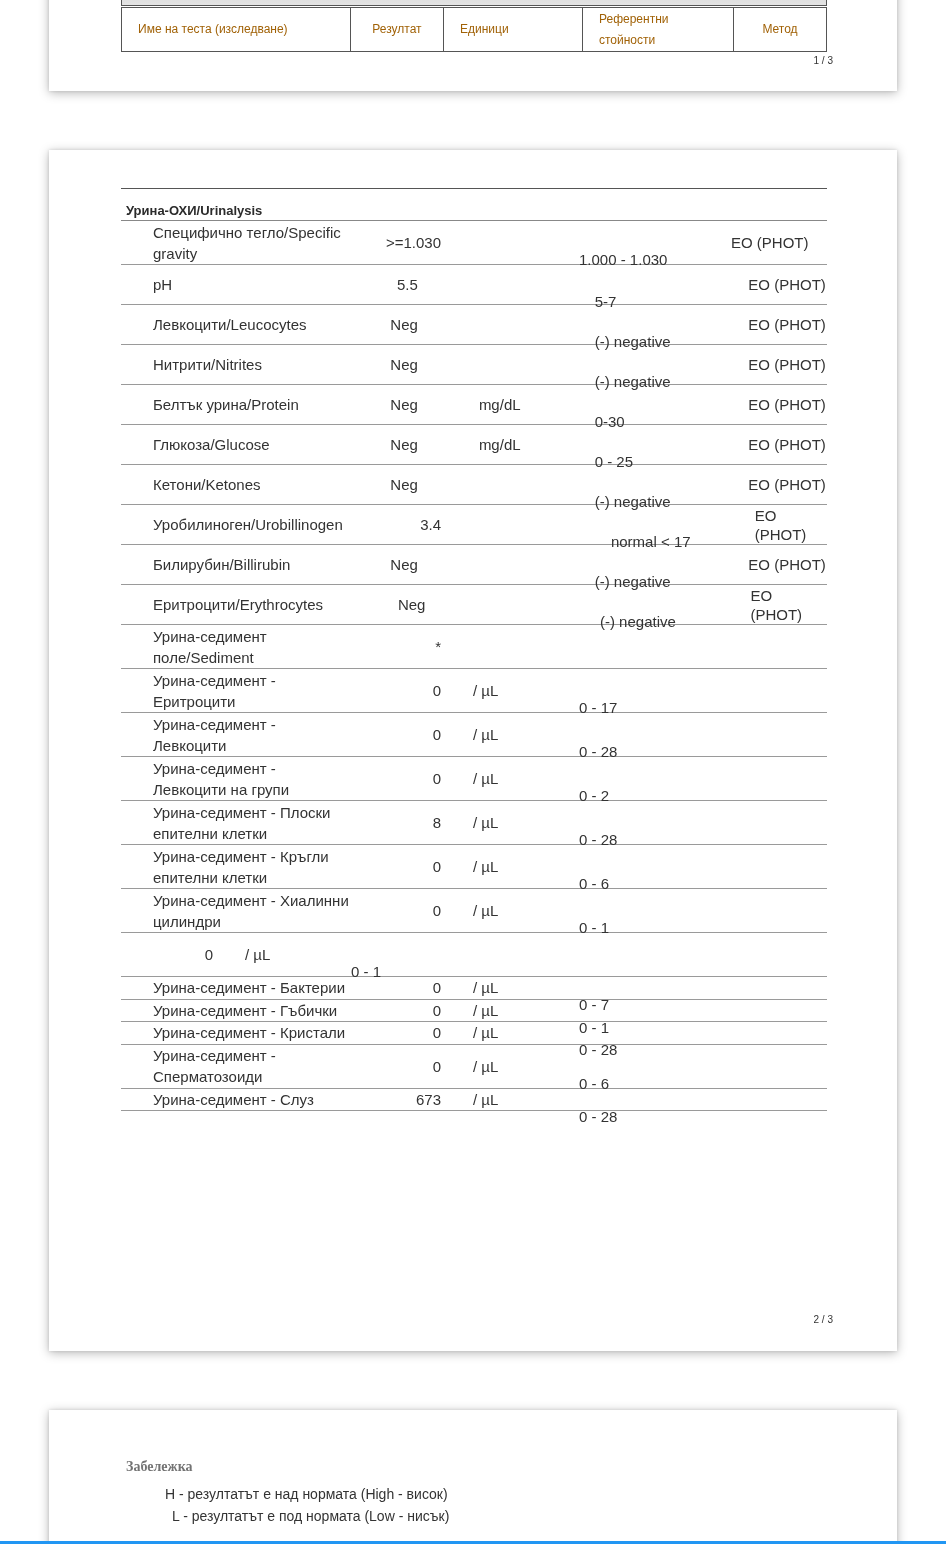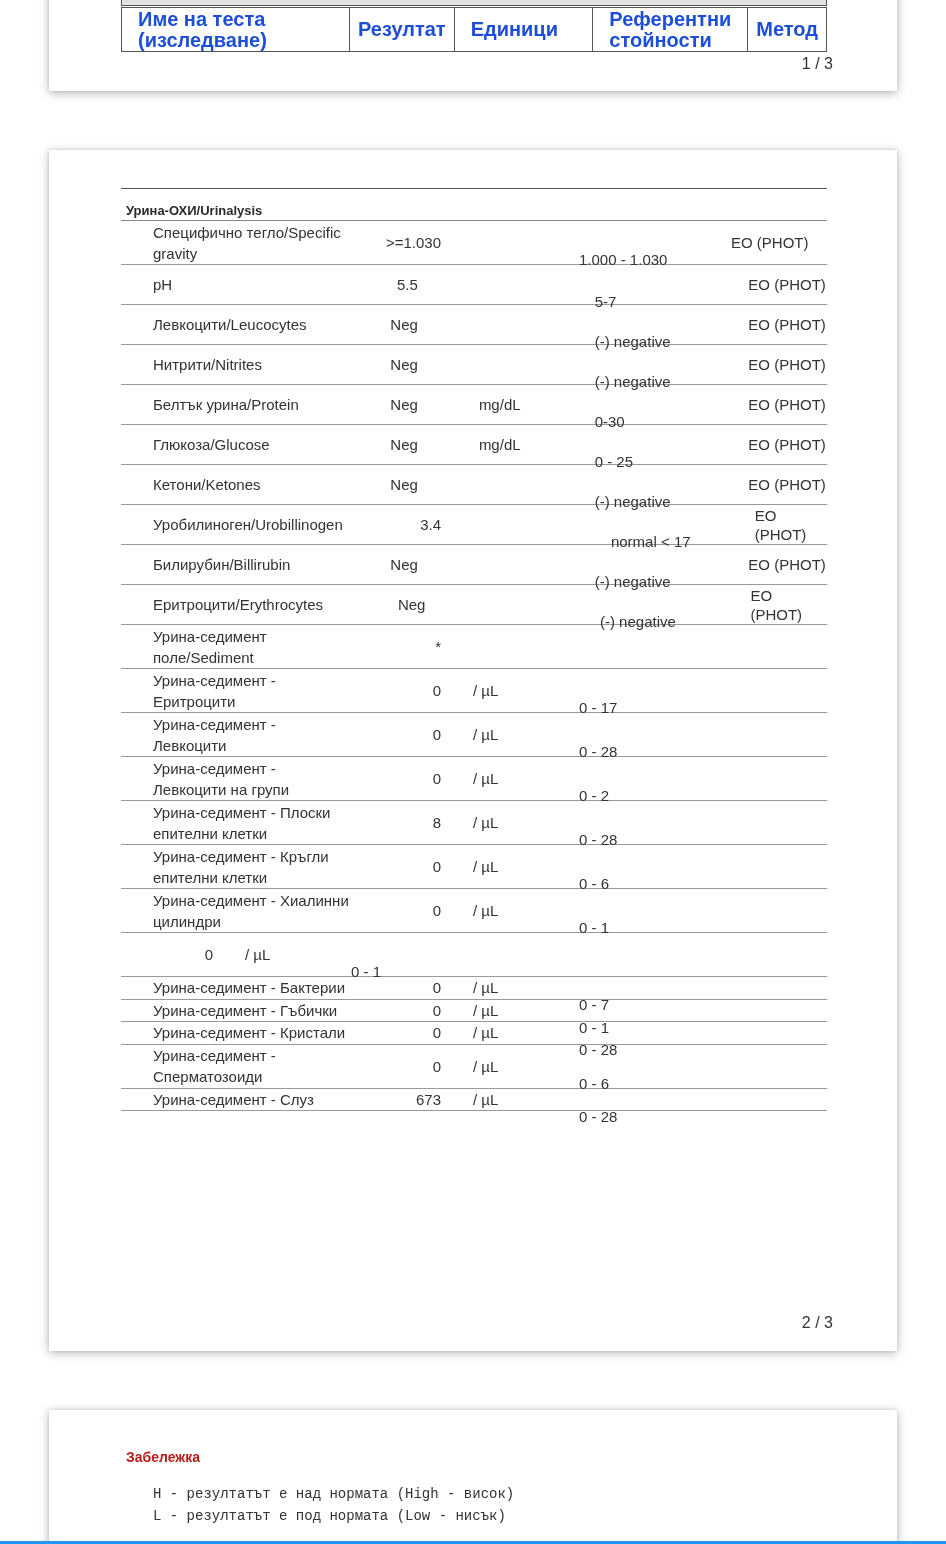--- a/index.html
+++ b/index.html
@@ -11,29 +11,29 @@
   }
   .page {
     position: absolute; left: 49px; width: 848px; background: #fff;
     box-shadow: 0 2px 10px rgba(0,0,0,0.28), 0 0 3px rgba(0,0,0,0.12);
   }
   #page1 { top: -20px; height: 111px; }
   #page2 { top: 150px; height: 1201px; }
   #page3 { top: 1410px; height: 160px; }
 
   .page-number {
-    position: absolute; right: 64px; font-size: 16px; color: #333;
+    position: absolute; right: 64px; font-size: 10px; color: #333;
   }
   #page1 .page-number { top: 75px; }
   #page2 .page-number { top: 1164px; }
 
   
   .hdr-table {
     position: absolute; left: 72px; top: 0; width: 706px;
-    border-collapse: collapse; font-size: 20px; font-weight: bold; color: #1d4ed8;
+    border-collapse: collapse; font-size: 12px; font-weight: normal; color: #a16207;
   }
   .hdr-gray {
     position: absolute; left: 72px; top: 0; width: 706px; height: 26px;
     background: linear-gradient(#cfcfcf,#e4e4e4); border: 1px solid #555; box-sizing: border-box;
   }
   .hdr-table td {
     border: 1px solid #555; padding: 0 16px; height: 43px; line-height: 21px; vertical-align: middle;
   }
 
   
@@ -53,24 +53,24 @@
   .row .name { width: 228px; padding-left: 32px; box-sizing: border-box; line-height: 21px; }
   .row .result { width: 92px; text-align: right; box-sizing: border-box; }
   .row .unit { width: 138px; padding-left: 32px; box-sizing: border-box; }
   .row .ref { width: 151px; padding-left: 0px; box-sizing: border-box; margin-top: 34px; }
   .row .method { width: 97px; padding-left: 1px; line-height: 19px; box-sizing: border-box; }
   .row.tall { height: 44px; }
   .row.mid { height: 40px; gap: 29px; }
   .row.short { height: 22.5px; }
 
   
-  .note-title { position: absolute; left: 77px; top: 39px; font-size: 14px; font-weight: bold; color: #b91c1c; }
-  .note-line { position: absolute; left: 104px; font-size: 14px; color: #333; font-family: Liberation Mono, monospace; }
+  .note-title { position: absolute; left: 77px; top: 49px; font-size: 14px; font-weight: bold; color: #737373; font-family: Liberation Serif, serif; }
+  .note-line { position: absolute; left: 116px; font-size: 14px; color: #333; }
   .note-line.l1 { top: 76px; }
-  .note-line.l2 { top: 98px; }
+  .note-line.l2 { top: 98px; margin-left: 7px; }
 
   .bottom-bar { position: absolute; left: 0; top: 1541px; width: 946px; height: 3px; background: #2196f3; }
 </style>
 </head>
 <body>
 
 <div class="page" id="page1">
   <div class="hdr-gray"></div>
   <table class="hdr-table" style="top:27px;">
     <tbody>

